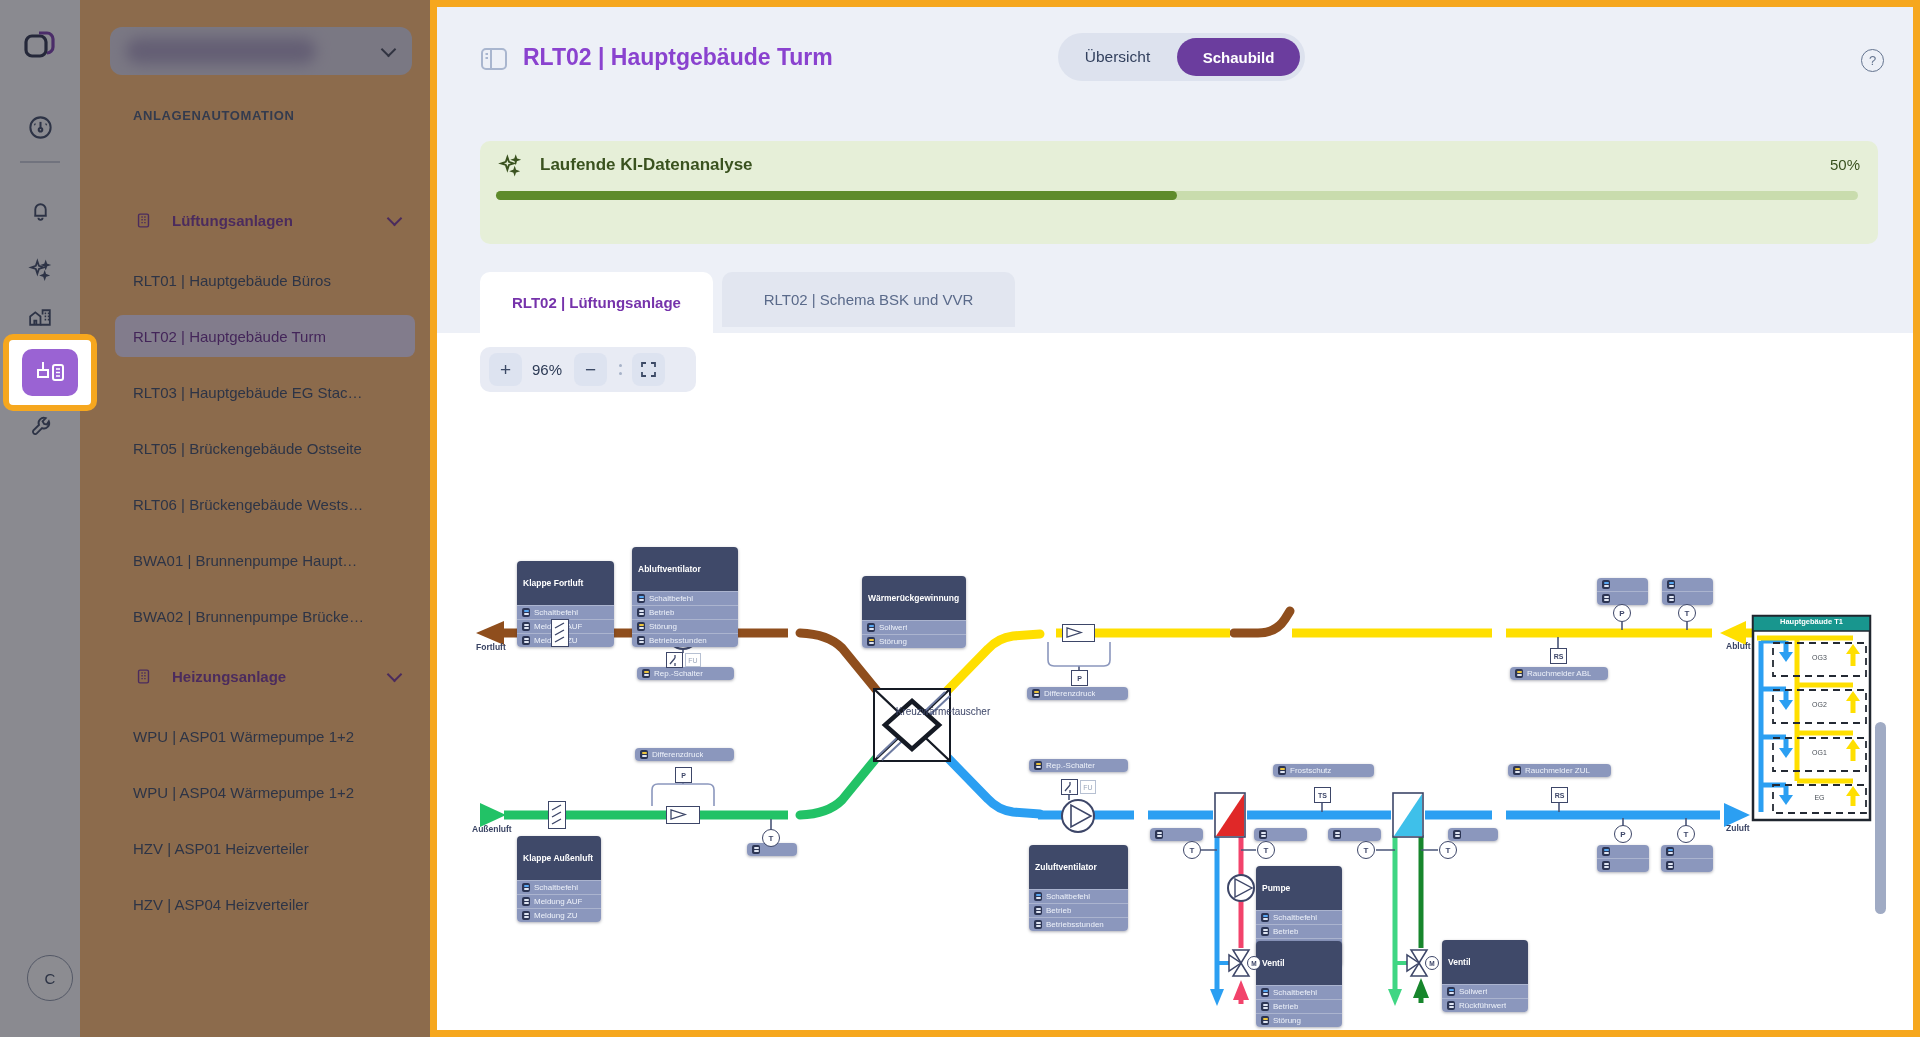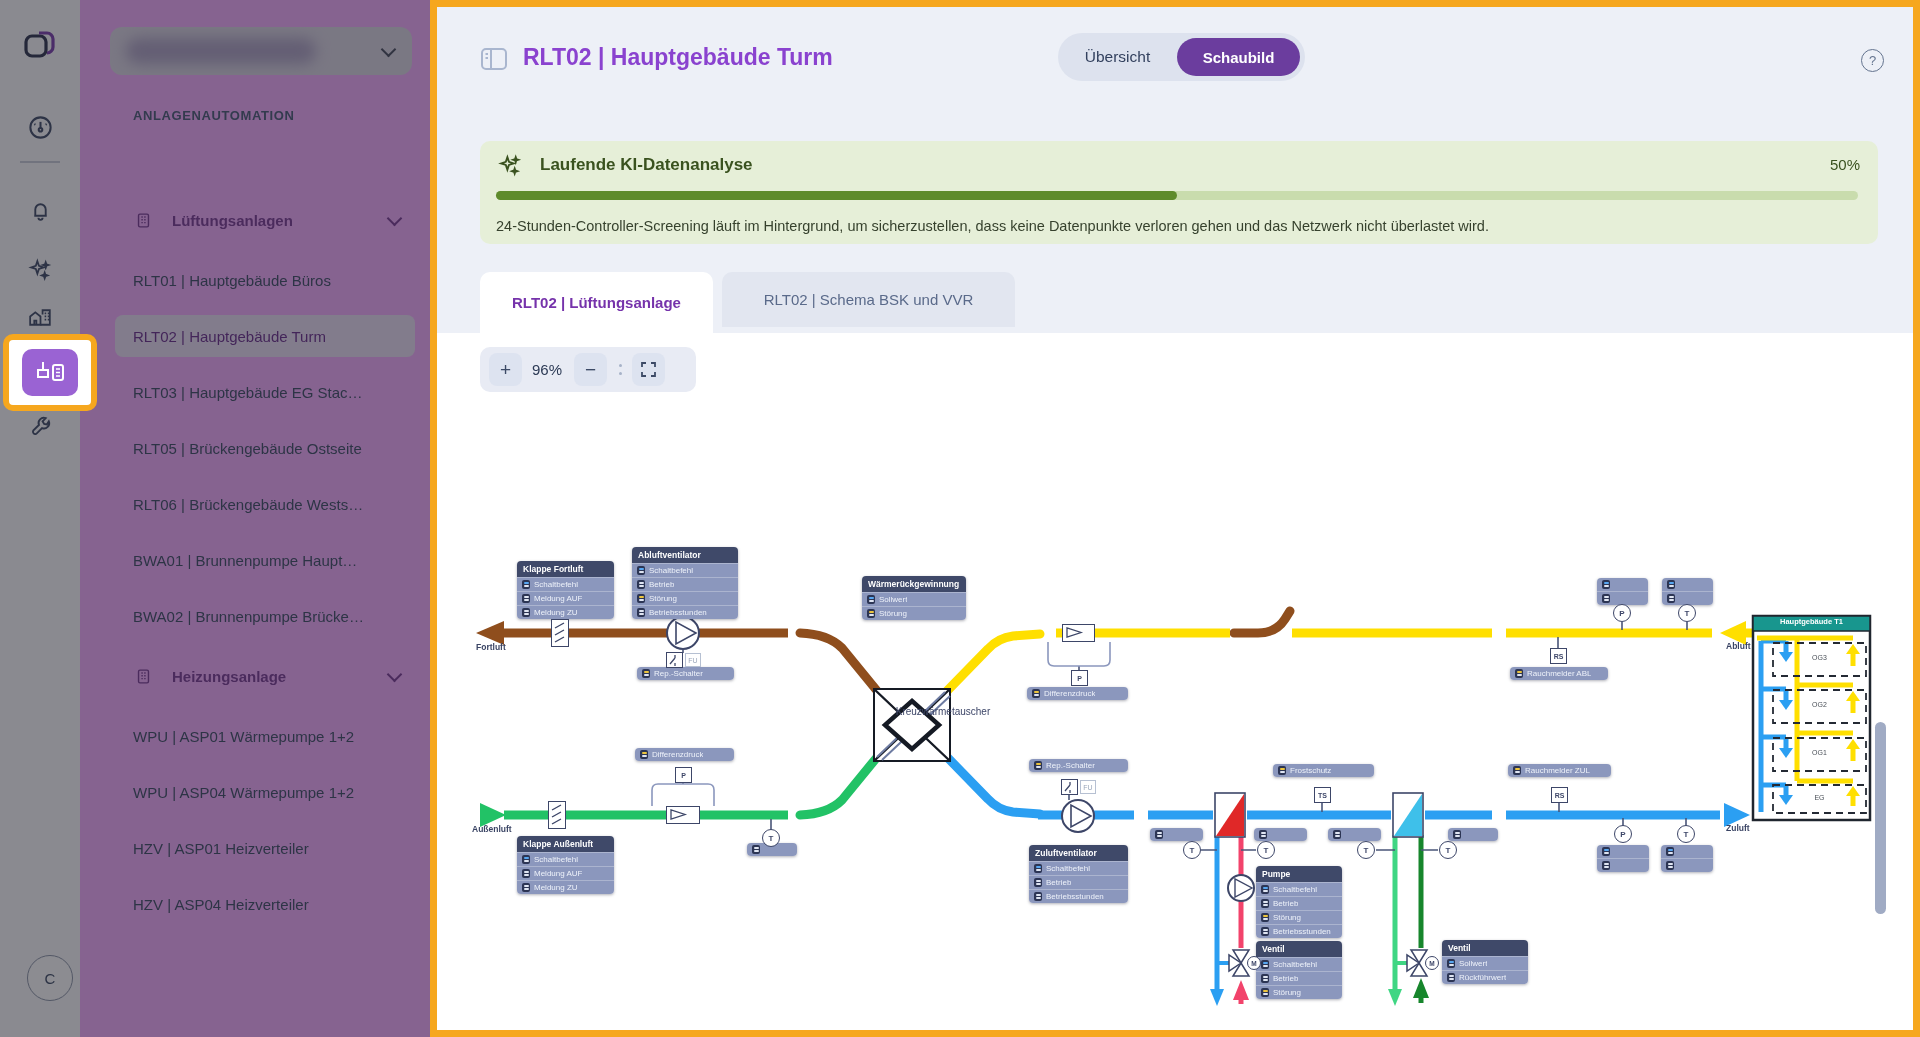--- a/index.html
+++ b/index.html
@@ -5,21 +5,21 @@
   html,body{margin:0;padding:0;background:#d8dbe4;}
   #app{position:relative;width:1920px;height:1037px;overflow:hidden;background:#edf0f7;
        font-family:"Liberation Sans",sans-serif;-webkit-font-smoothing:antialiased;}
   
   .rail{position:absolute;left:0;top:0;width:80px;height:1037px;background:#f8f9fc;border-right:1px solid #e2e4ee;}
   .ric{position:absolute;left:0;width:80px;display:flex;justify-content:center;color:#3e4a68;}
   .rdiv{position:absolute;left:20px;top:161px;width:40px;height:2px;background:#c7cbd8;}
   .avatar{position:absolute;left:27px;top:955px;width:44px;height:44px;border:1.5px solid #8a93a8;border-radius:50%;
           display:flex;align-items:center;justify-content:center;font-size:15px;color:#3c4a66;background:#fdfdfe;}
   
-  .side{position:absolute;left:80px;top:0;width:350px;height:1037px;background:#f0abfc;}
+  .side{position:absolute;left:80px;top:0;width:350px;height:1037px;background:#fdba74;}
   .pillsel{position:absolute;left:30px;top:27px;width:302px;height:48px;border-radius:12px;background:#d9d4e3;
            display:flex;align-items:center;overflow:hidden;}
   .pillblob{width:190px;height:26px;margin-left:16px;border-radius:13px;background:#aca1c4;filter:blur(7px);}
   .pillsel .chev{margin-left:auto;margin-right:18px;color:#474c5f;margin-top:-4px;}
   .seclabel{position:absolute;left:53px;top:108px;font-size:13px;font-weight:bold;letter-spacing:.6px;color:#4a5a78;}
   .groups{position:absolute;left:0;top:188px;width:350px;}
   .ghead{height:64px;display:flex;align-items:center;padding:0 30px 0 55px;color:#7a3b96;font-weight:bold;font-size:15px;}
   .ghead .glabel{margin-left:20px;}
   .ghead .chev{margin-left:auto;color:#7a3b96;margin-top:-4px;}
   .sitem{height:56px;display:flex;align-items:center;padding-left:53px;font-size:15px;color:#3f4d68;}
@@ -61,21 +61,21 @@
   .tbtn{width:33px;height:33px;margin-left:9px;border-radius:8px;background:#dde3f0;color:#3c4a66;display:flex;
         align-items:center;justify-content:center;font-size:19px;}
   .tpct{width:50px;text-align:center;font-size:15px;color:#2c3a55;}
   .tsep{display:flex;flex-direction:column;gap:5px;margin-left:12px;}
   .tsep i{width:3px;height:3px;border-radius:50%;background:#a7b2c8;}
   .scrollthumb{position:absolute;left:1875px;top:722px;width:11px;height:192px;border-radius:6px;background:#a0abc4;z-index:3;}
   
   .card{position:absolute;z-index:3;border-radius:4px;box-shadow:0 1px 3px rgba(25,30,50,.35);}
   .card>:first-child{border-top-left-radius:4px;border-top-right-radius:4px;}
   .card>:last-child{border-bottom-left-radius:4px;border-bottom-right-radius:4px;}
-  .ct{background:#3f4969;color:#fff;font-size:8.5px;font-weight:bold;padding:3px 6px;white-space:nowrap;overflow:hidden;}
+  .ct{background:#3f4969;color:#fff;font-size:8.5px;font-weight:bold;padding:17px 6px;white-space:nowrap;overflow:hidden;}
   .cr{background:#8b97bd;display:flex;align-items:center;gap:4px;padding:2px 5px;border-top:1px solid rgba(255,255,255,.28);}
   .card>.cr:first-child{border-top:none;}
   .rl{color:#eef2fa;font-size:8px;white-space:nowrap;overflow:hidden;}
   .badge{width:8px;min-width:8px;height:9px;background:#2c3554;border-radius:2px;display:flex;flex-direction:column;
          justify-content:center;align-items:center;gap:1px;}
   .badge i{display:block;width:5px;height:1.8px;border-radius:1px;background:#dfe5f2;}
   .badge.blue i:first-child{background:#57a7f2;}
   .badge.yellow i:first-child{background:#ecc43d;}
   
   .sens{position:absolute;width:18px;height:18px;box-sizing:border-box;border:1.6px solid #3d4668;border-radius:50%;
@@ -210,21 +210,20 @@
       <path d="M9 4 L10.5 8.5 L15 10 L10.5 11.5 L9 16 L7.5 11.5 L3 10 L7.5 8.5 Z"></path>
       <path d="M17 4 l.6 1.8 1.8.6 -1.8.6 -.6 1.8 -.6 -1.8 -1.8 -.6 1.8 -.6 Z"></path>
       <path d="M16 15 l.6 1.8 1.8.6 -1.8.6 -.6 1.8 -.6 -1.8 -1.8 -.6 1.8 -.6 Z"></path>
     </svg>
   </div>
   <div class="btitle">Laufende KI-Datenanalyse</div>
   <div class="bpct">50%</div>
   <div class="btrack">
       <div class="bfill"></div>
     </div>
-  <div class="bdesc">24-Stunden-Controller-Screening läuft im Hintergrund, um sicherzustellen, dass keine Datenpunkte verloren gehen und das Netzwerk nicht überlastet wird.</div>
 
   <div class="tab tabA">RLT02 | Lüftungsanlage</div>
   <div class="tab tabI">RLT02 | Schema BSK und VVR</div>
   <div class="canvas"></div>
   <div class="tbar">
     <div class="tbtn">+</div>
     <div class="tpct">96%</div>
     <div class="tbtn" style="margin-left:2px">−</div>
     <div class="tsep">
         <i></i>
@@ -441,21 +440,21 @@
     </div>
   <div class="card single" style="left:635px;top:748px;width:99px">
       <div class="cr">
         <span class="badge yellow">
           <i></i>
           <i></i>
         </span>
         <span class="rl">Differenzdruck</span>
       </div>
     </div>
-  <div class="card" style="left:517px;top:836px;width:97px">
+  <div class="card" style="left:517px;top:836px;width:84px">
       <div class="ct">Klappe Außenluft</div>
       <div class="cr">
         <span class="badge blue">
           <i></i>
           <i></i>
         </span>
         <span class="rl">Schaltbefehl</span>
       </div>
       <div class="cr">
         <span class="badge white">

